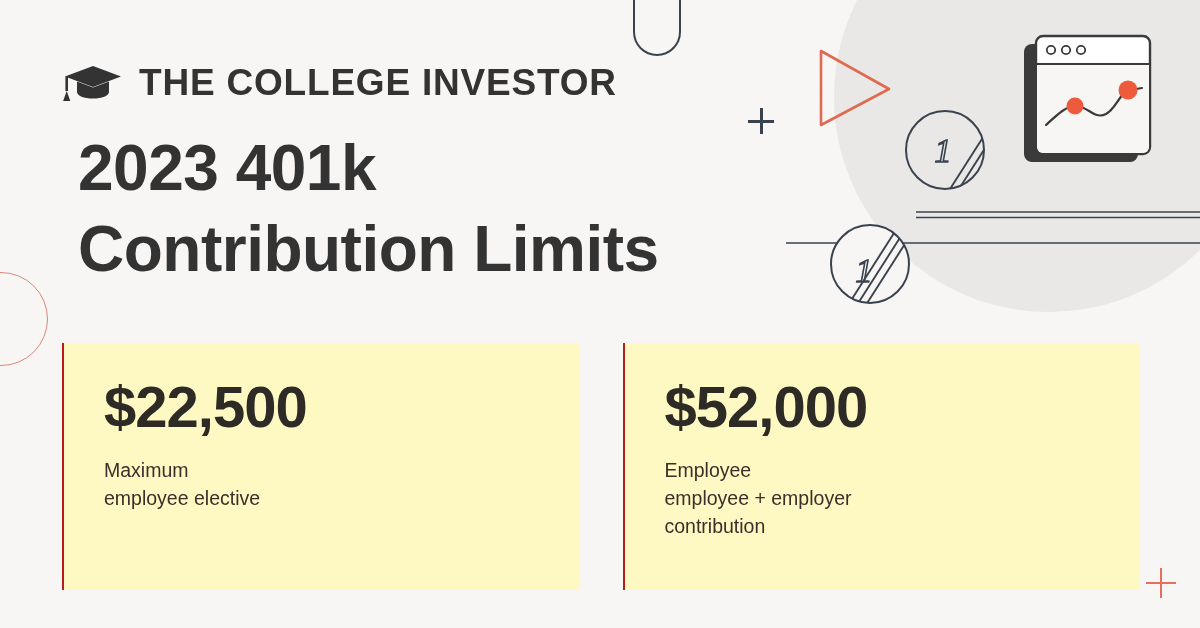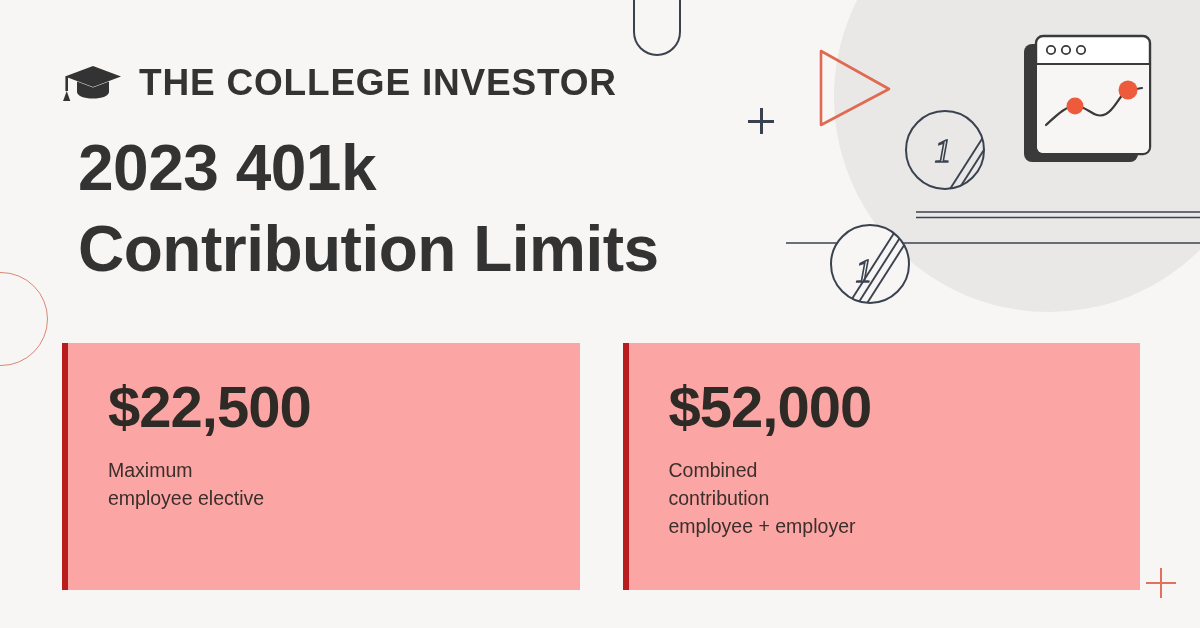--- a/index.html
+++ b/index.html
@@ -104,22 +104,22 @@
   #cards {
     position:absolute;
     left:62px; top:343px;
     width:1078px; height:247px;
     display:flex;
     gap:43px;
   }
   .card {
     position:relative;
     flex:1 1 0;
-    background:#fca5a5;
-    border-left:6px solid #b91c1c;
+    background:#fef9c3;
+    border-left:2px solid #b91c1c;
     padding:34px 26px 4px 40px;
     overflow:hidden;
   }
   .card-value {
     font-size:58px;
     font-weight:bold;
     letter-spacing:-1px;
     color:#2E2A26;
     line-height:1.05;
     white-space:nowrap;
@@ -231,21 +231,21 @@
       <div class="card-label">
         <span class="lbl-line">Maximum</span>
         <span class="lbl-line">employee elective</span>
       </div>
     </div>
 
 
     <div class="card">
       <div class="card-value">$52,000</div>
       <div class="card-label">
-        <span class="lbl-line">Combined</span>
+        <span class="lbl-line">Employee</span>
+        <span class="lbl-line">employee + employer</span>
         <span class="lbl-line">contribution</span>
-        <span class="lbl-line">employee + employer</span>
       </div>
     </div>
 
   </div>
 
 </div>
 
 </body></html>

